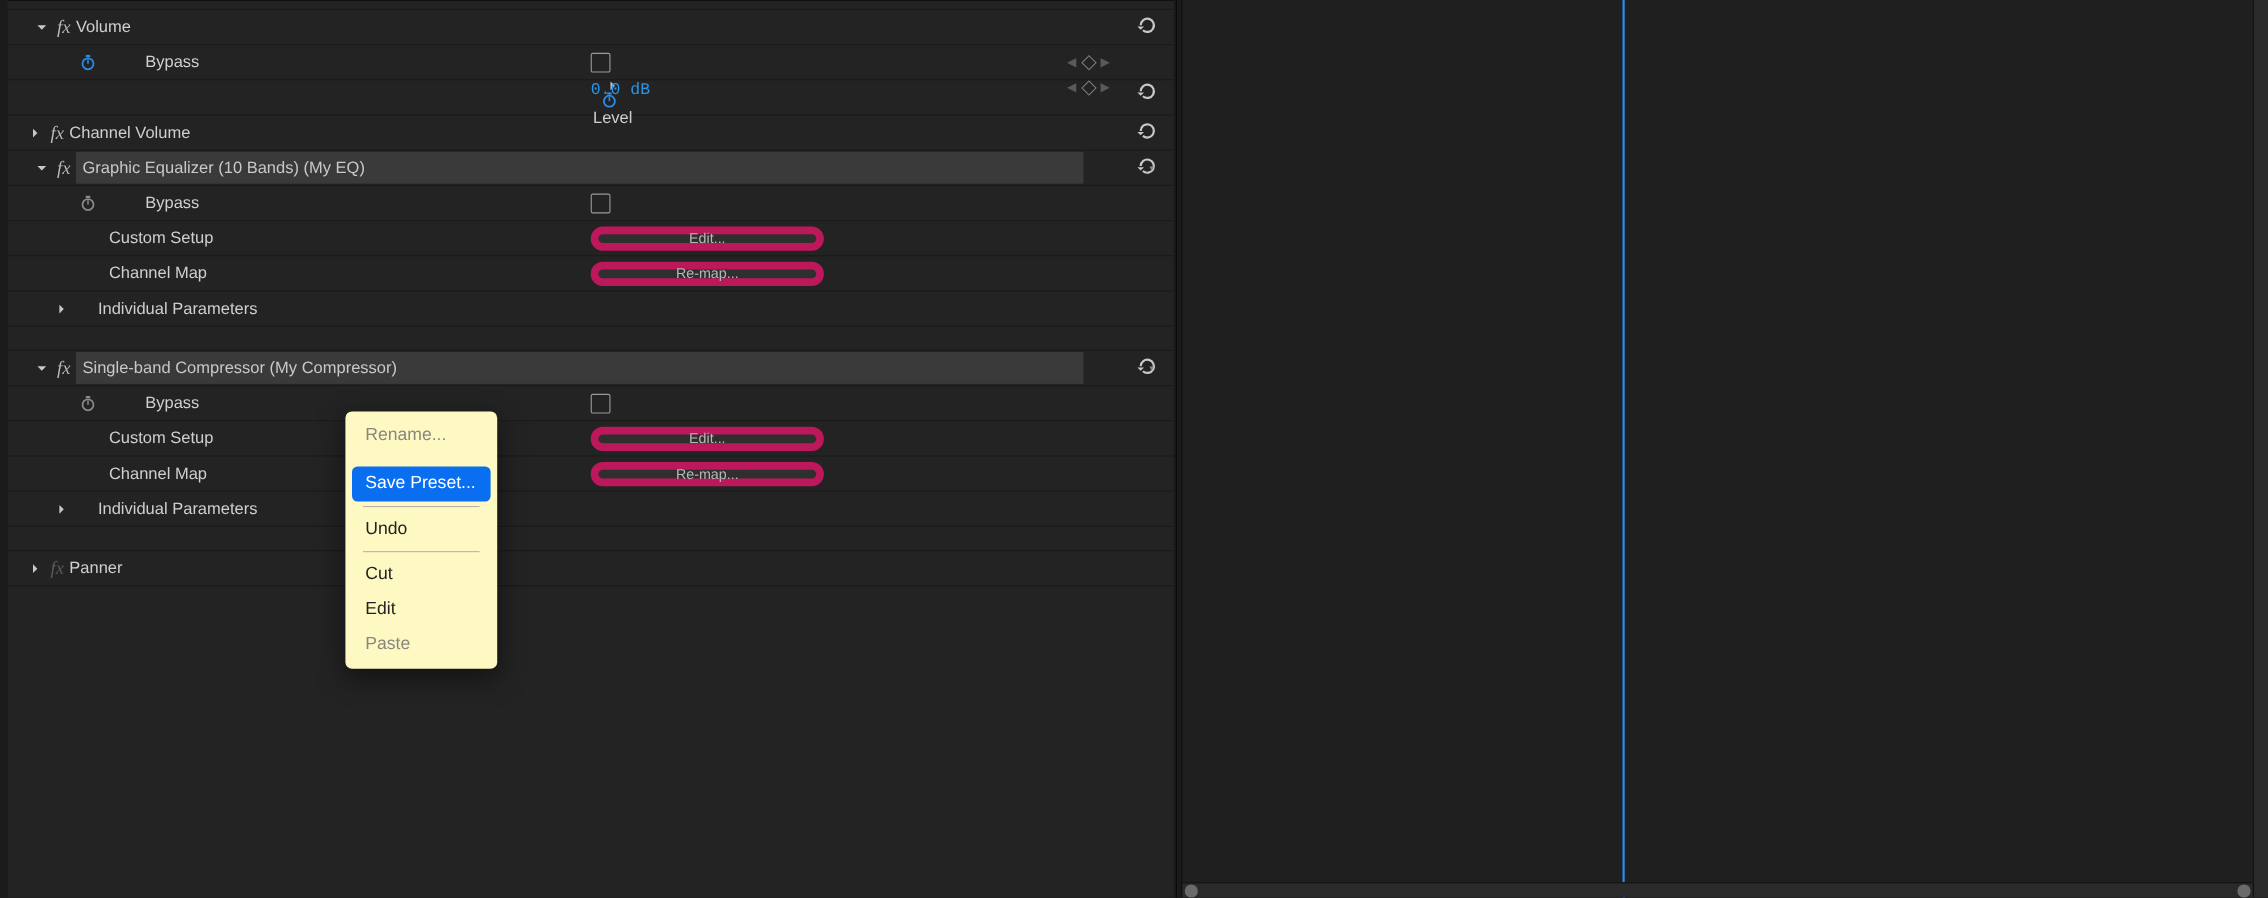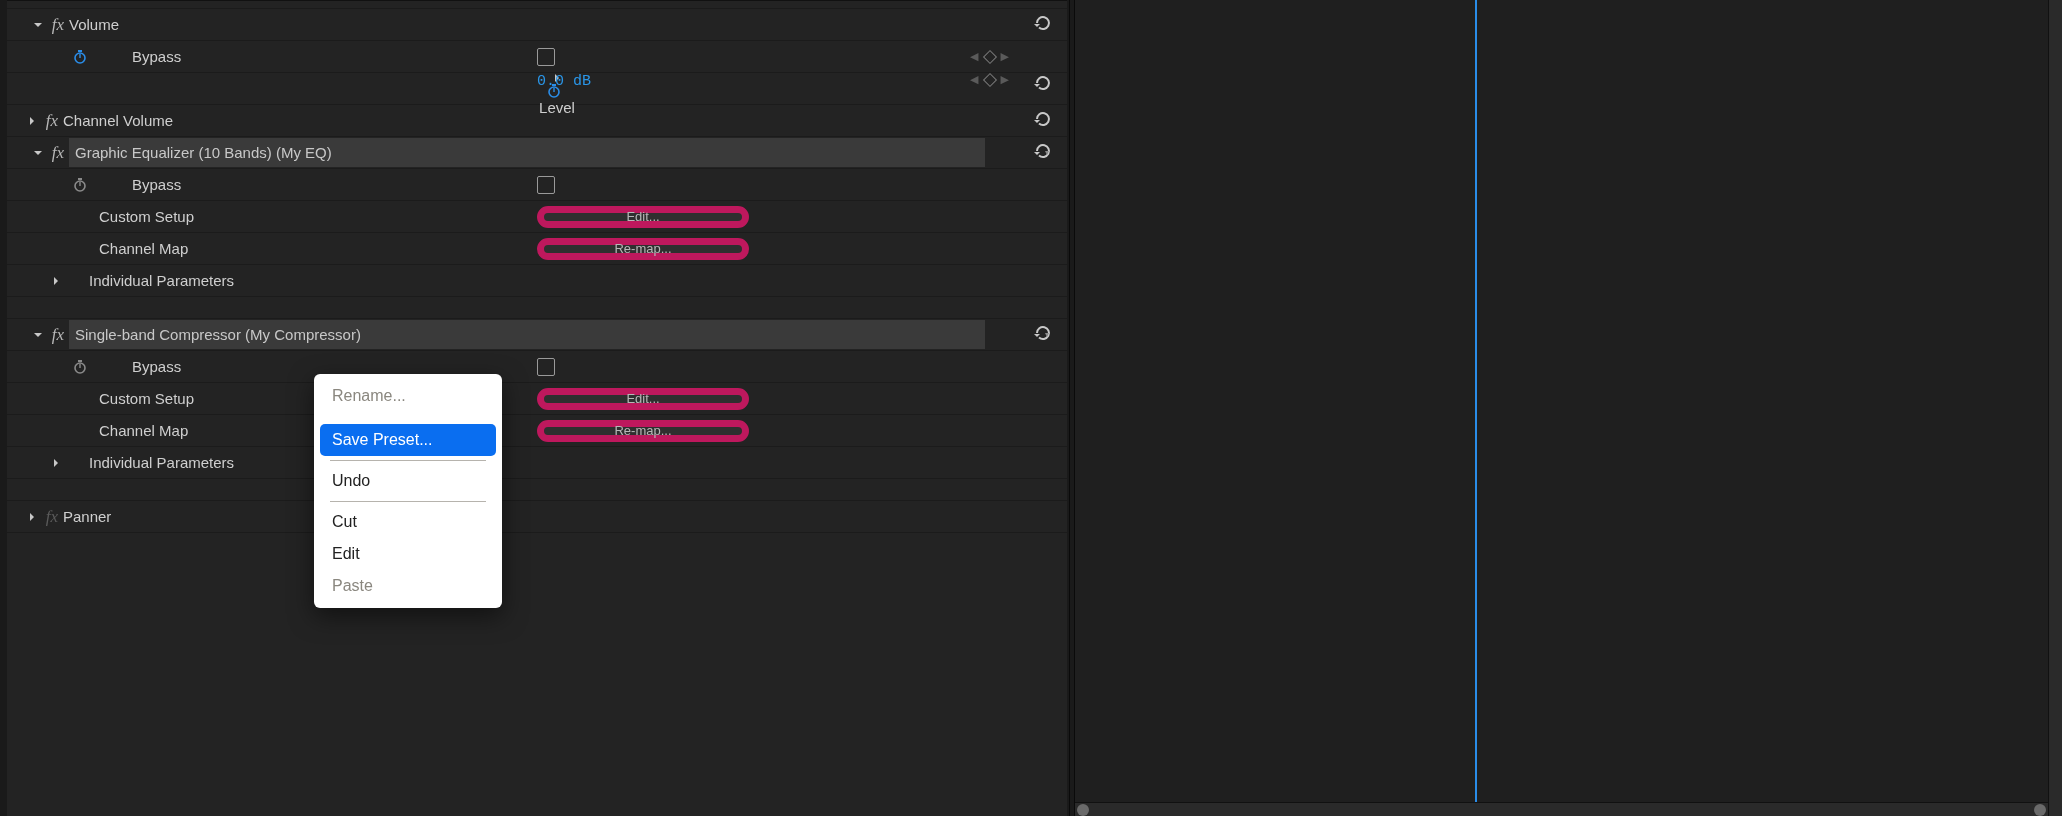--- a/index.html
+++ b/index.html
@@ -186,22 +186,22 @@
     height:100%;
     background:#2a2a2a;
     border-left:1px solid #111;
   }
 
   
   .ctx {
     position: absolute;
     left: 314px;
     top: 374px;
-    width: 188px;
-    background: #ffffff;
+    width: 138px;
+    background: #fef9c3;
     border-radius: 6px;
     box-shadow: 0 8px 24px rgba(0,0,0,0.5);
     padding: 6px;
     color: #222;
     font-size: 16px;
   }
   .ctx-item {
     padding: 7px 12px;
     border-radius: 5px;
     cursor: default;

